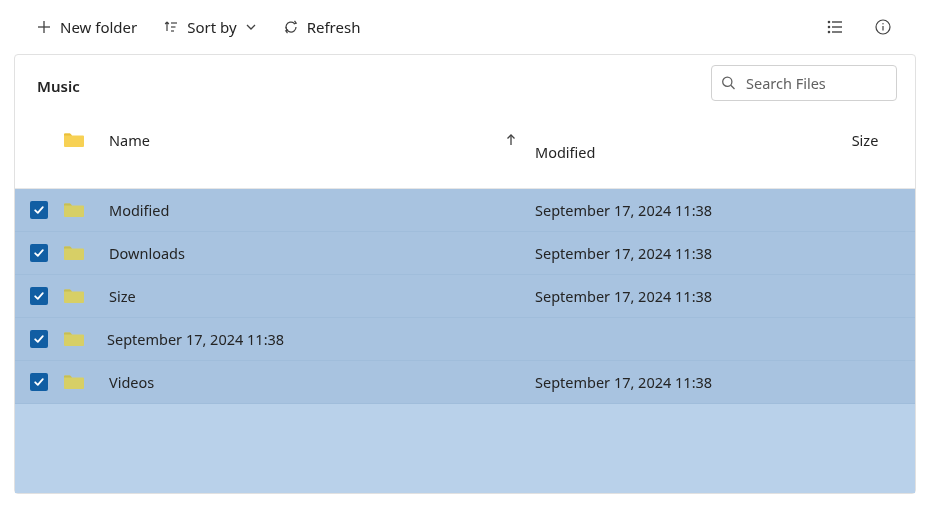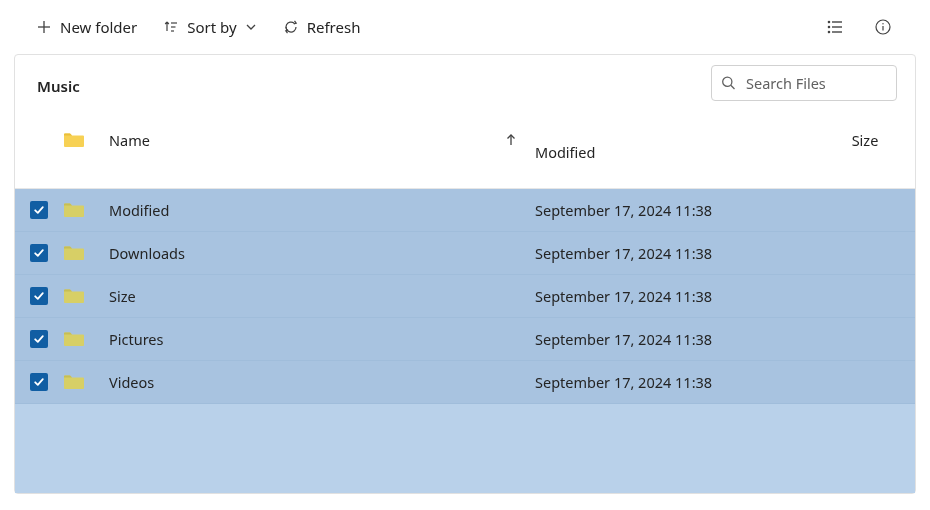--- a/index.html
+++ b/index.html
@@ -325,21 +325,20 @@
           </div>
     </div>
     <div class="row-icon">
       <span>
             <svg width="22" height="18" viewBox="0 0 22 18">
   <path d="M1 3.5 a1 1 0 0 1 1 -1 h5 l2 2 h11 a1 1 0 0 1 1 1 v9.5 a1 1 0 0 1 -1 1 h-18 a1 1 0 0 1 -1 -1 z" fill="#d7cf66"></path>
   <path d="M1 3.5 a1 1 0 0 1 1 -1 h5 l2 2 h-8 z" fill="#c6be55"></path>
 </svg>
           </span>
     </div>
-    <div class="row-name">Pictures</div>
     <div class="row-modified">September 17, 2024 11:38</div>
     <div class="row-size"></div>
   </div>
       <div class="file-row">
     <div class="row-check">
       <div class="checkbox">
             <svg width="12" height="12" viewBox="0 0 12 12" fill="none" stroke="#fff" stroke-width="1.8" stroke-linecap="round" stroke-linejoin="round">
               <polyline points="2.2,6.3 4.8,8.8 9.8,3.2"></polyline>
             </svg>
           </div>

